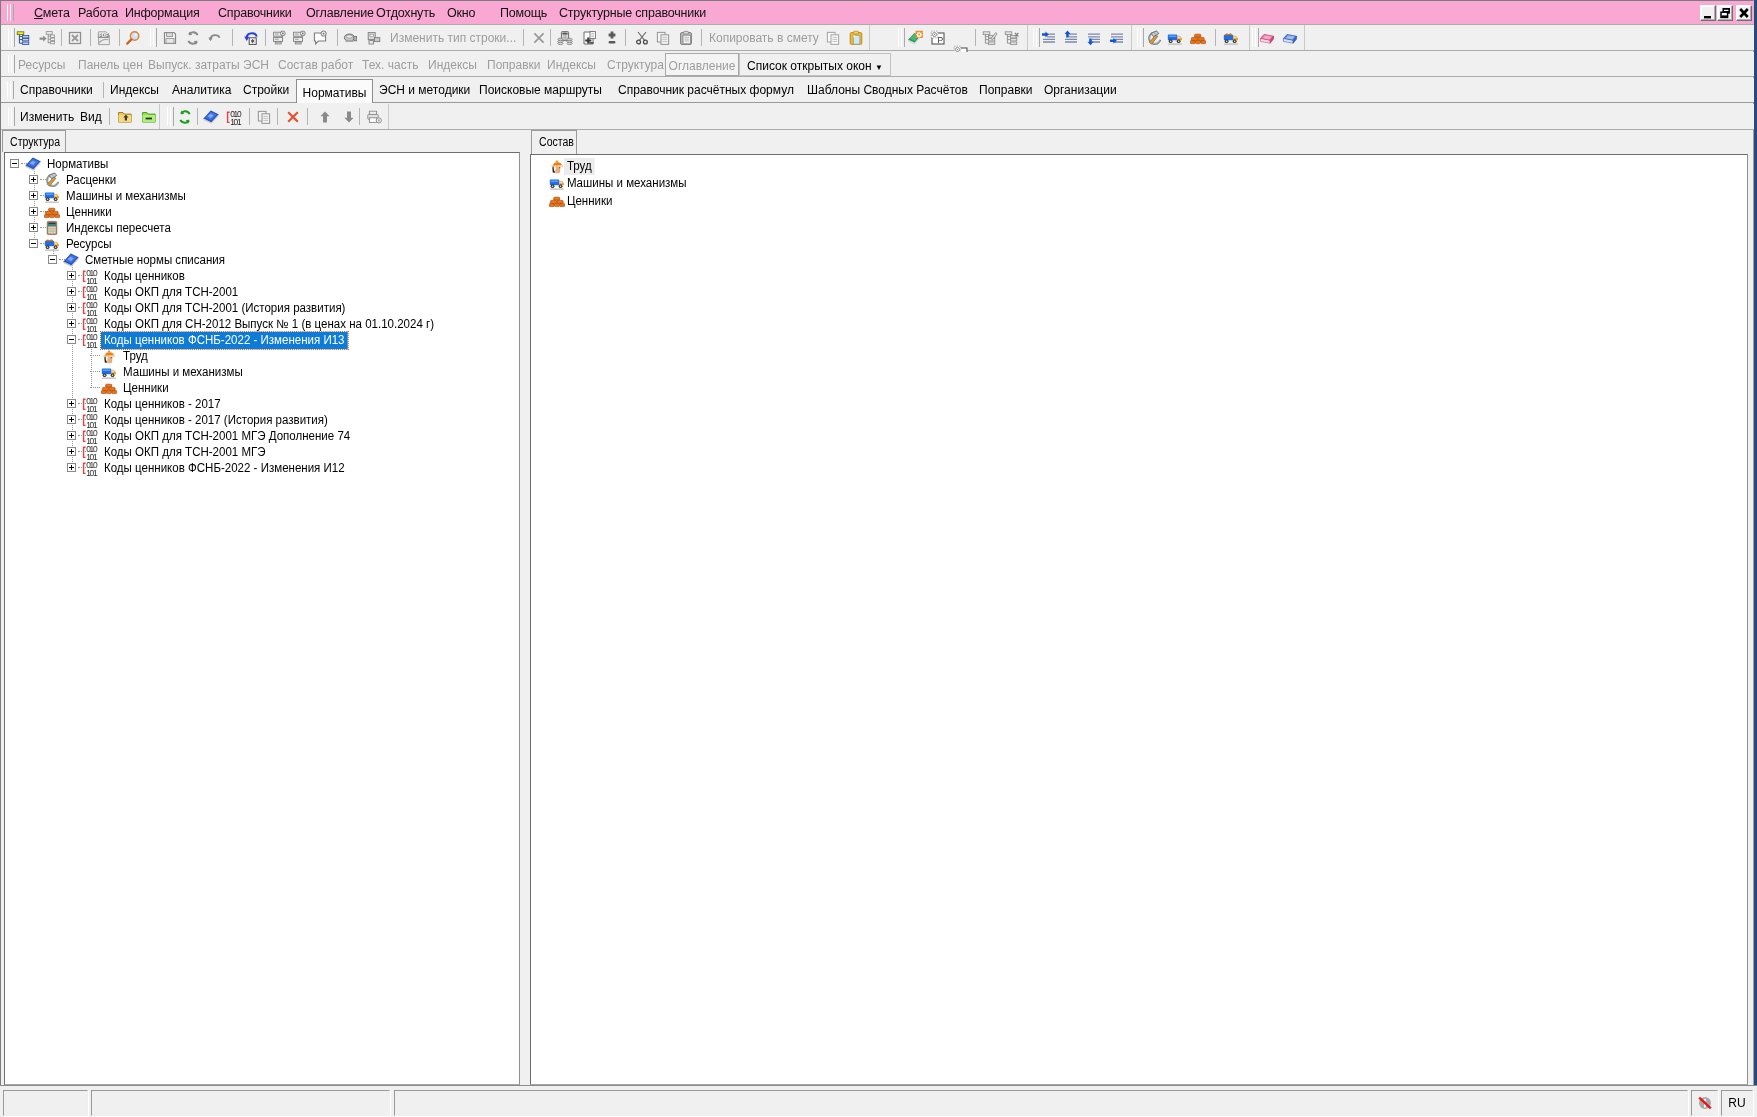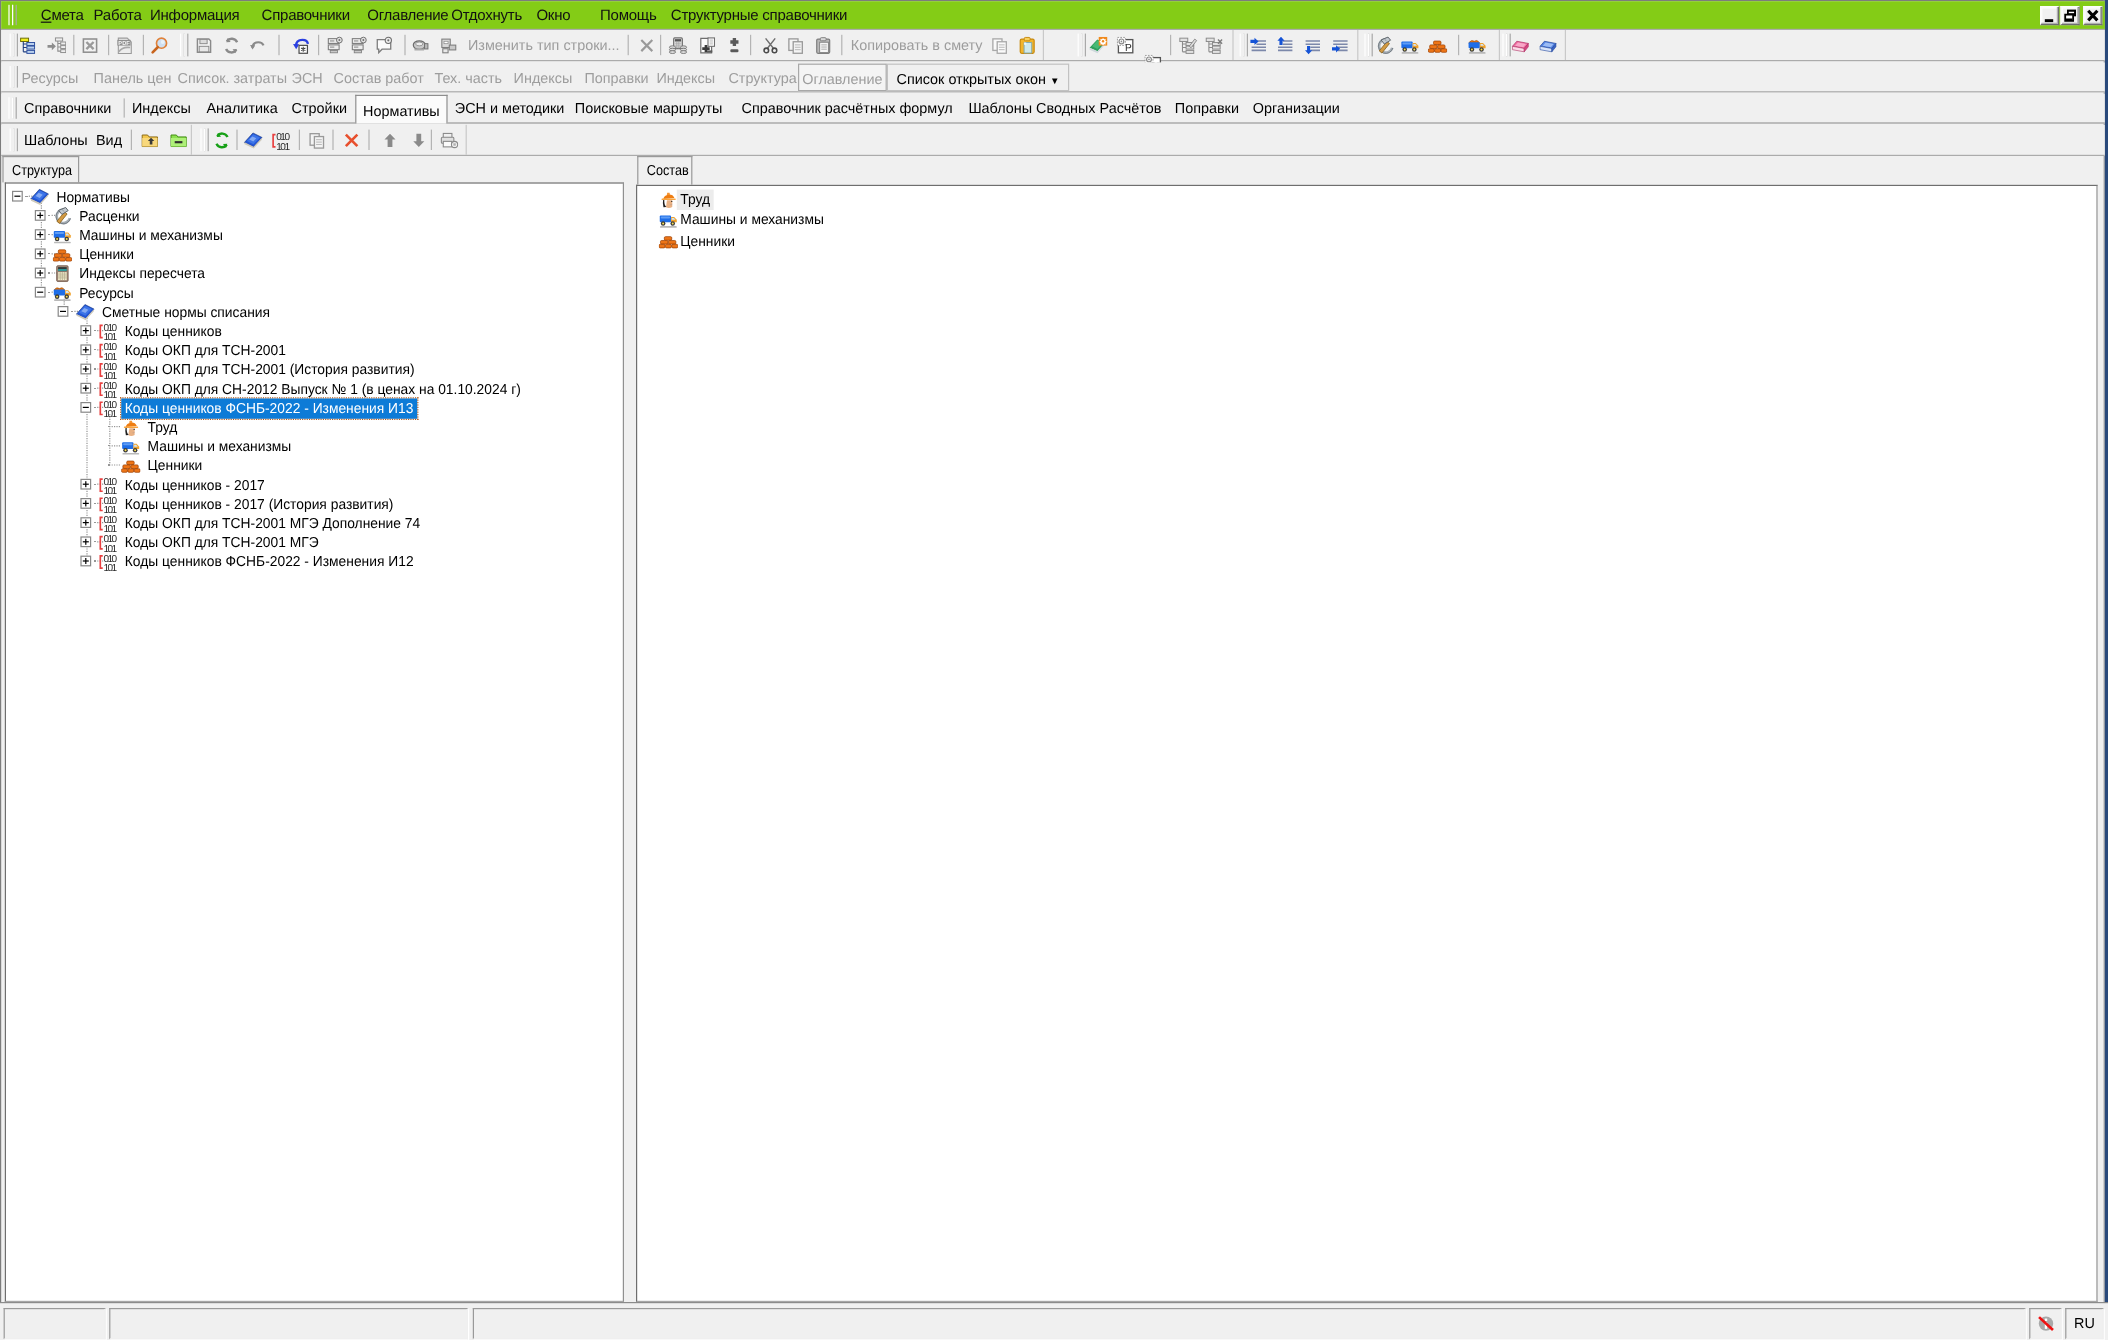--- a/index.html
+++ b/index.html
@@ -6,21 +6,21 @@
 body{background:#f0f0f0;font-family:"Liberation Sans",sans-serif;font-size:12px;color:#000;position:relative}
 .abs{position:absolute}
 .grip{position:absolute;width:5px;top:3px;bottom:3px}
 .grip:before,.grip:after{content:"";position:absolute;top:0;bottom:0;width:2px;border-left:1px solid #fff;border-right:1px solid #a9a9a9}
 .grip:before{left:0}.grip:after{left:3px}
 .sep{position:absolute;width:1px;background:#b4b4b4;top:4px;bottom:4px}
 .i{position:absolute;width:16px;height:16px}
 .gtxt{color:#9d9d9d}
 .row{position:absolute;left:1px;right:3px}
 
-#menubar{top:1px;height:24px;background:#84cc16;border-bottom:1px solid #ababab}
+#menubar{top:1px;height:24px;background:#f9a8d4;border-bottom:1px solid #ababab}
 #menubar .mi{position:absolute;top:5px;font-size:12.5px;letter-spacing:-0.2px;color:#111}
 
 .wbtn{position:absolute;top:4px;width:16px;height:16px;background:#f1f1f1;border:1px solid;border-color:#fdfdfd #6e6e6e #6e6e6e #fdfdfd;box-shadow:inset -1px -1px 0 #b0b0b0, inset 1px 1px 0 #ffffff}
 
 .tbrow{background:#f0f0f0;border-bottom:1px solid #ababab}
 .tbtxt{position:absolute;top:6px}
 
 .tab3{position:absolute;top:5px;font-size:12px;color:#000}
 #seltab{position:absolute;left:295px;top:1px;width:77px;height:24px;background:#fbfbfb;border:1px solid #8e8e8e;border-bottom:none;text-align:center;padding-top:6px}
 
@@ -429,21 +429,21 @@
 <div class="grip" style="left:1136px"></div>
 <div class="grip" style="left:1251px"></div>
 <span class="tbtxt gtxt" style="left:389px">Изменить тип строки...</span>
 <span class="tbtxt gtxt" style="left:708px">Копировать в смету</span>
 </div>
 
 <div class="row tbrow" id="tb2" style="top:52px;height:25px">
   <div class="grip" style="left:7px"></div>
   <span class="tbtxt gtxt" style="left:17px">Ресурсы</span>
   <span class="tbtxt gtxt" style="left:77px">Панель цен</span>
-  <span class="tbtxt gtxt" style="left:147px">Список. затраты</span>
+  <span class="tbtxt gtxt" style="left:147px">Выпуск. затраты</span>
   <span class="tbtxt gtxt" style="left:242px">ЭСН</span>
   <span class="tbtxt gtxt" style="left:277px">Состав работ</span>
   <span class="tbtxt gtxt" style="left:361px">Тех. часть</span>
   <span class="tbtxt gtxt" style="left:427px">Индексы</span>
   <span class="tbtxt gtxt" style="left:486px">Поправки</span>
   <span class="tbtxt gtxt" style="left:546px">Индексы</span>
   <span class="tbtxt gtxt" style="left:606px">Структура</span>
   <div class="abs" style="left:664px;top:1px;width:74px;height:23px;border:1px solid #a8a8a8;background:#f4f4f4;text-align:center;padding-top:5px"><span class="gtxt">Оглавление</span></div>
   <div class="abs" style="left:738px;top:1px;width:152px;height:23px;border:1px solid #c2c2c2;padding-top:5px;text-align:center">Список открытых окон <span style="font-size:8px">▼</span></div>
 </div>
@@ -459,21 +459,21 @@
   <span class="tab3" style="left:378px">ЭСН и методики</span>
   <span class="tab3" style="left:478px">Поисковые маршруты</span>
   <span class="tab3" style="left:617px">Справочник расчётных формул</span>
   <span class="tab3" style="left:806px">Шаблоны Сводных Расчётов</span>
   <span class="tab3" style="left:978px">Поправки</span>
   <span class="tab3" style="left:1043px">Организации</span>
 </div>
 
 <div class="row tbrow" id="tb3" style="top:104px;height:26px">
   <div class="grip" style="left:7px"></div>
-  <span class="tbtxt" style="left:19px">Шаблоны</span>
+  <span class="tbtxt" style="left:19px">Изменить</span>
   <span class="tbtxt" style="left:79px">Вид</span>
   <div class="i" style="left:116px;top:5px">
       <svg class="i" style="" width="16" height="16" viewBox="0 0 16 16">
         <path d="M1.5 3.5 h4.5 l1.2 1.6 h7 v8 h-12.7 z" fill="#f4c84e" stroke="#8a6a14" stroke-width="0.8"></path>
         <path d="M1.5 6 h12.7 v7.1 h-12.7 z" fill="#f8d87c"></path>
         <path d="M7.8 11.5 v-3 h-1.6 l2.7 -2.8 2.7 2.8 h-1.6 v3 z" fill="#3a3a3a"></path>
       </svg>
     </div>
 <div class="i" style="left:140px;top:5px">
       <svg class="i" style="" width="16" height="16" viewBox="0 0 16 16">

